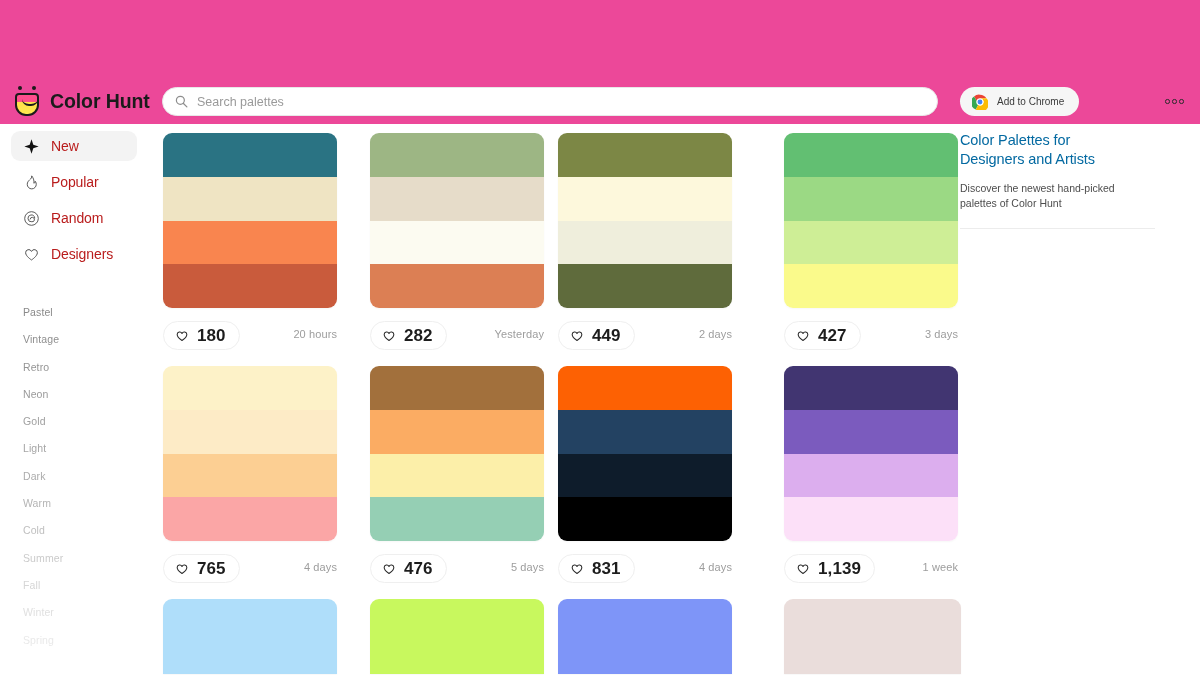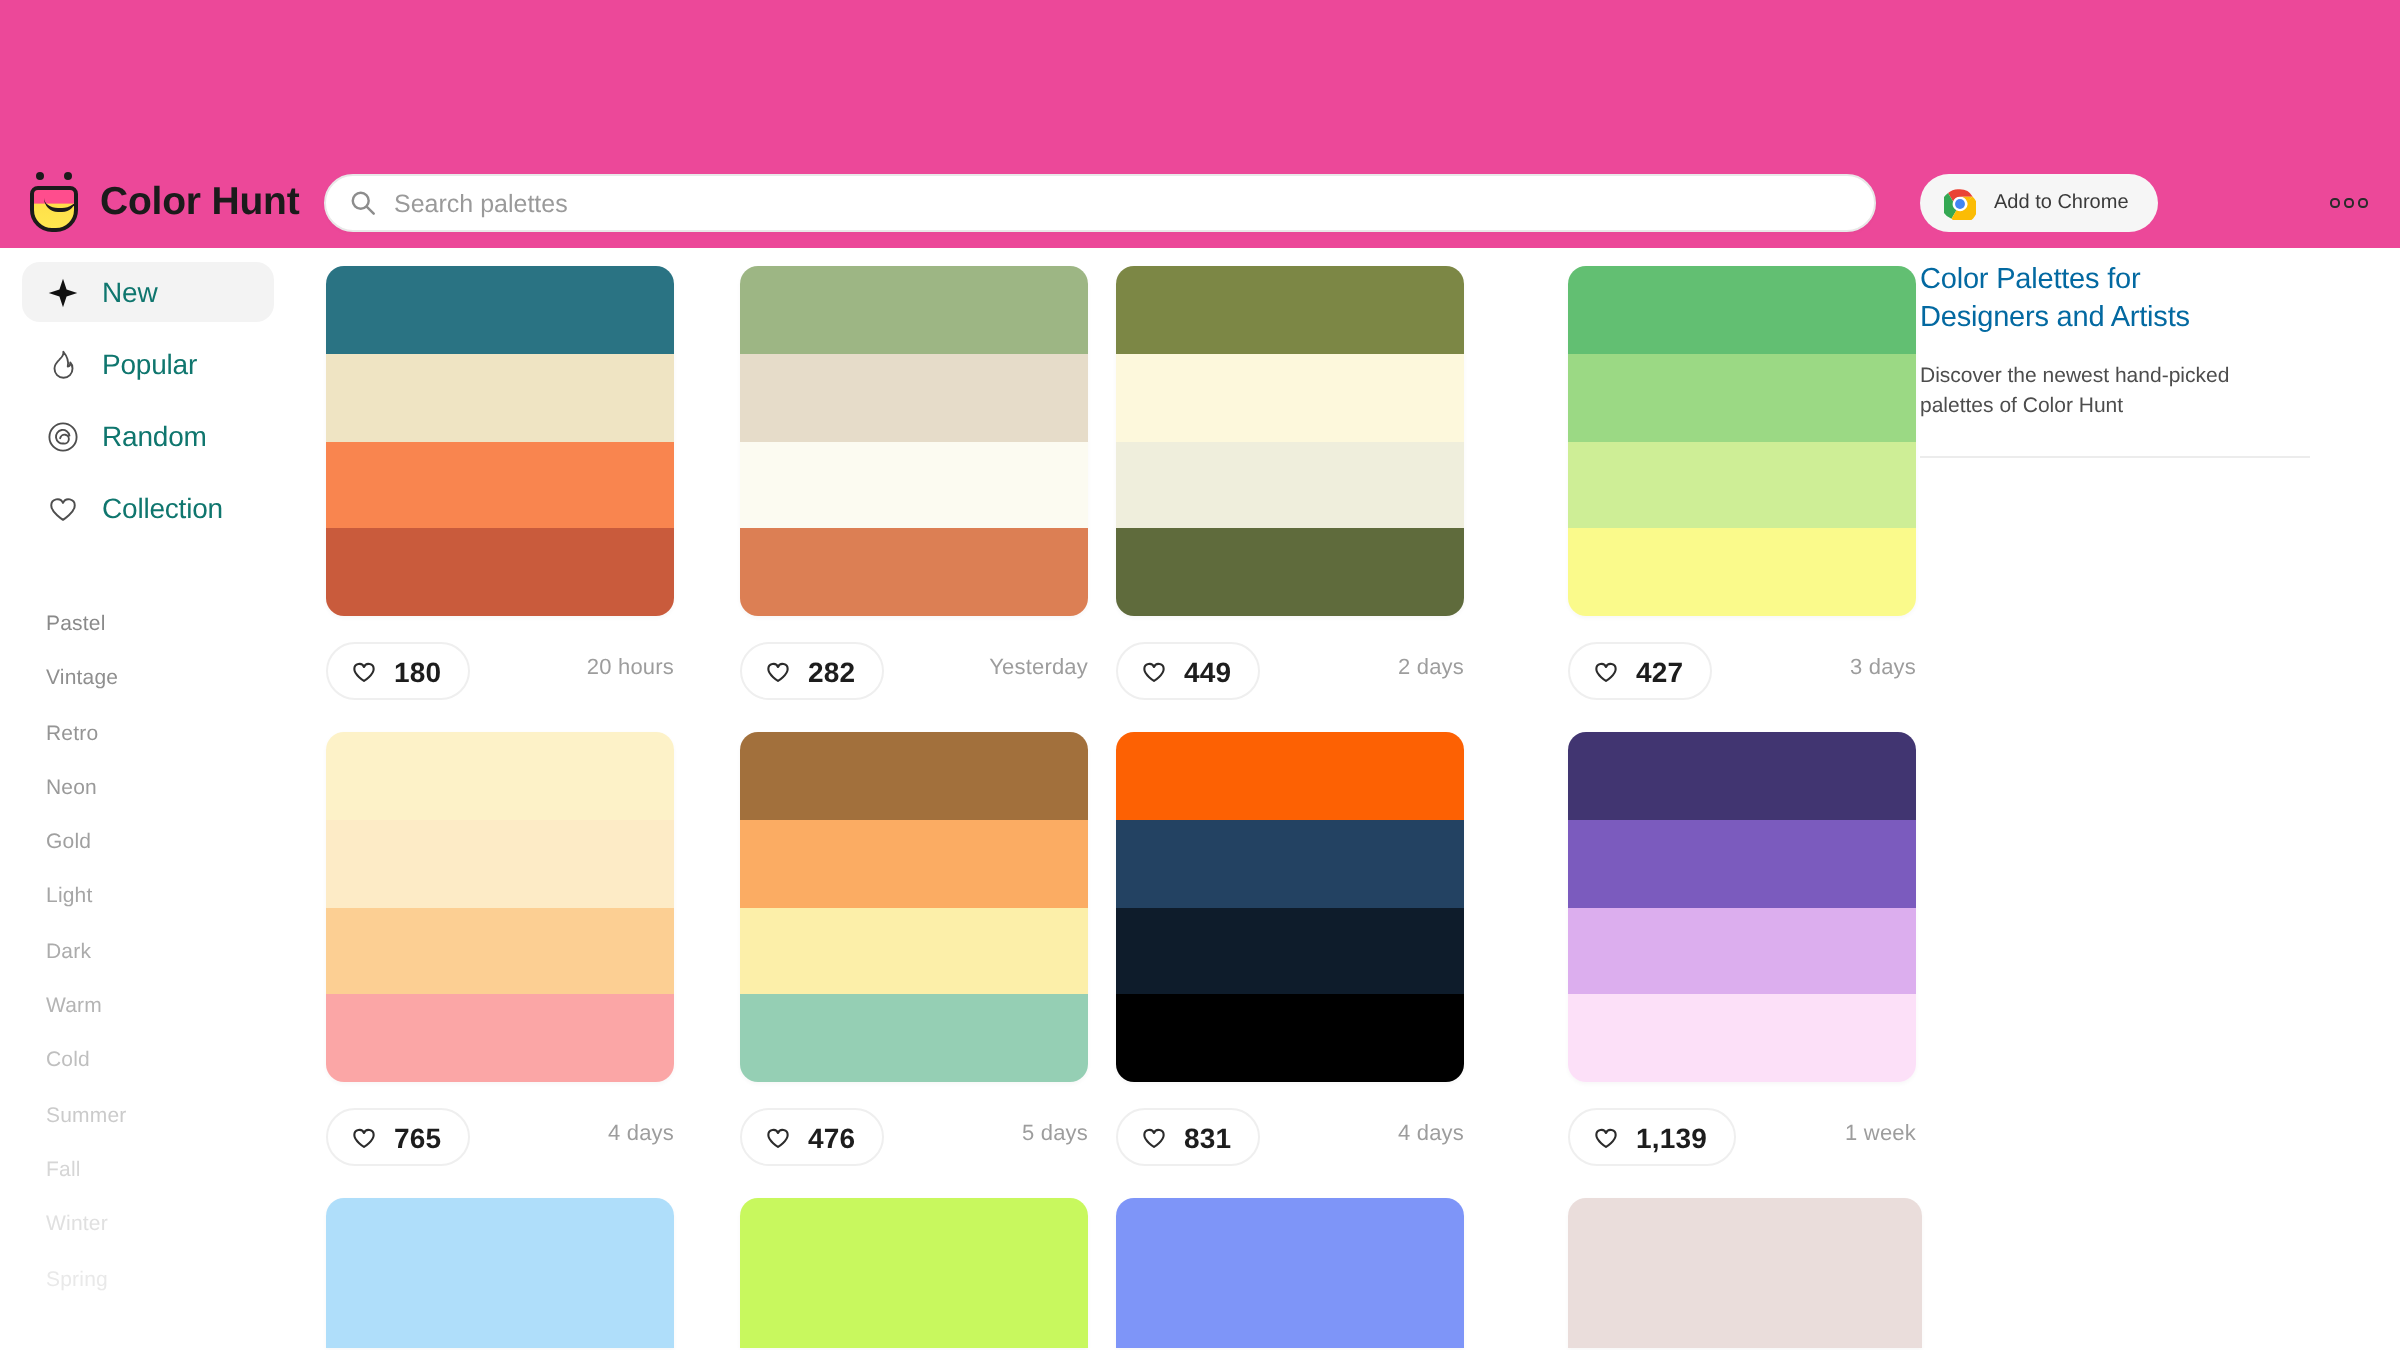--- a/index.html
+++ b/index.html
@@ -84,21 +84,21 @@
   #sidebar {
     position: absolute; left: 0; top: 131px; width: 150px; height: 544px;
   }
   .nav-item {
     display: flex; align-items: center; gap: 11px;
     height: 30px; margin: 0 13px 6px 11px;
     padding-left: 12px; border-radius: 9px;
     cursor: pointer;
   }
   .nav-item.active { background: #f3f3f3; }
-  .nav-label { font-size: 14px; color: #0f766e; letter-spacing: -0.1px; }
+  .nav-label { font-size: 14px; color: #b91c1c; letter-spacing: -0.1px; }
   .nav-icon { width: 17px; height: 17px; flex: none; display: block; }
 
   #tags { position: absolute; left: 0; top: 168px; width: 150px; }
   .tag {
     font-size: 10.5px; letter-spacing: 0.1px;
     padding-left: 23px; height: 27.3px; line-height: 27.3px;
     cursor: pointer; white-space: nowrap;
   }
 
   
@@ -121,21 +121,21 @@
   .pal-foot {
     position: relative; height: 36px; margin-top: 13px;
   }
   .likes {
     position: absolute; left: 0; top: 0;
     display: flex; align-items: center; gap: 8px;
     height: 29px; padding: 0 13px 0 11px;
     border: 1px solid #efefef; border-radius: 15px;
     background: #fff; cursor: pointer;
   }
-  .likes .cnt { font-size: 14px; font-weight: 700; color: #1d1d1d; letter-spacing: 0.1px; text-align: center; }
+  .likes .cnt { font-size: 17px; font-weight: 700; color: #1d1d1d; letter-spacing: 0.1px; text-align: center; }
   .heart { width: 14px; height: 14px; flex: none; display: block; }
   .when {
     position: absolute; right: 0; top: 7px;
     font-size: 11px; color: #9d9d9d; letter-spacing: 0.1px; white-space: nowrap;
   }
   .prow.clipped .swatches { height: 75px; border-radius: 9px 9px 0 0; }
 
   
   #right { position: absolute; left: 960px; top: 131px; width: 200px; }
   #right-title {
@@ -219,21 +219,21 @@
         <circle cx="10" cy="10" r="8" fill="none" stroke="#4e4e4e" stroke-width="1.1"></circle>
         <path d="M13.8 9.2a4 4 0 1 0-3.4 4.6 2.6 2.6 0 1 0-2.1-3.1" fill="none" stroke="#4e4e4e" stroke-width="1.1" stroke-linecap="round"></path>
       </svg>
       <span class="nav-label">Random</span>
     </div>
 
     <div class="nav-item">
       <svg class="nav-icon" viewBox="0 0 20 20">
         <path d="M10 16.4S3.1 12.1 3.1 7.9a3.6 3.6 0 0 1 6.9-1.5 3.6 3.6 0 0 1 6.9 1.5c0 4.2-6.9 8.5-6.9 8.5z" fill="none" stroke="#4e4e4e" stroke-width="1.15" stroke-linejoin="round"></path>
       </svg>
-      <span class="nav-label">Collection</span>
+      <span class="nav-label">Designers</span>
     </div>
 
     <div id="tags">
         <div class="tag" style="color: rgb(138, 138, 138);">Pastel</div>
         <div class="tag" style="color: rgb(143, 143, 143);">Vintage</div>
         <div class="tag" style="color: rgb(149, 149, 149);">Retro</div>
         <div class="tag" style="color: rgb(154, 154, 154);">Neon</div>
         <div class="tag" style="color: rgb(160, 160, 160);">Gold</div>
         <div class="tag" style="color: rgb(166, 166, 166);">Light</div>
         <div class="tag" style="color: rgb(172, 172, 172);">Dark</div>

